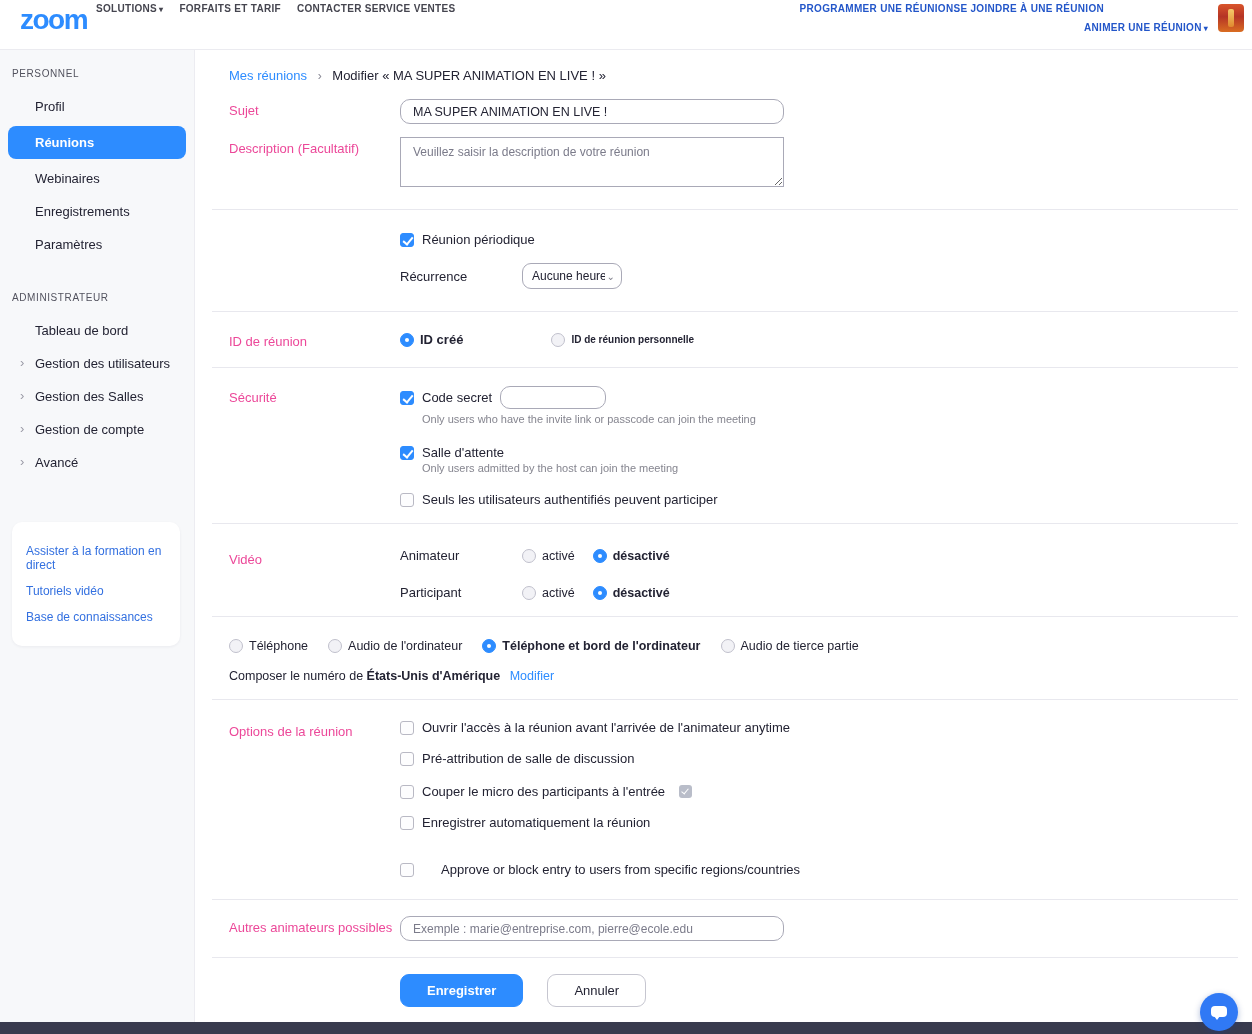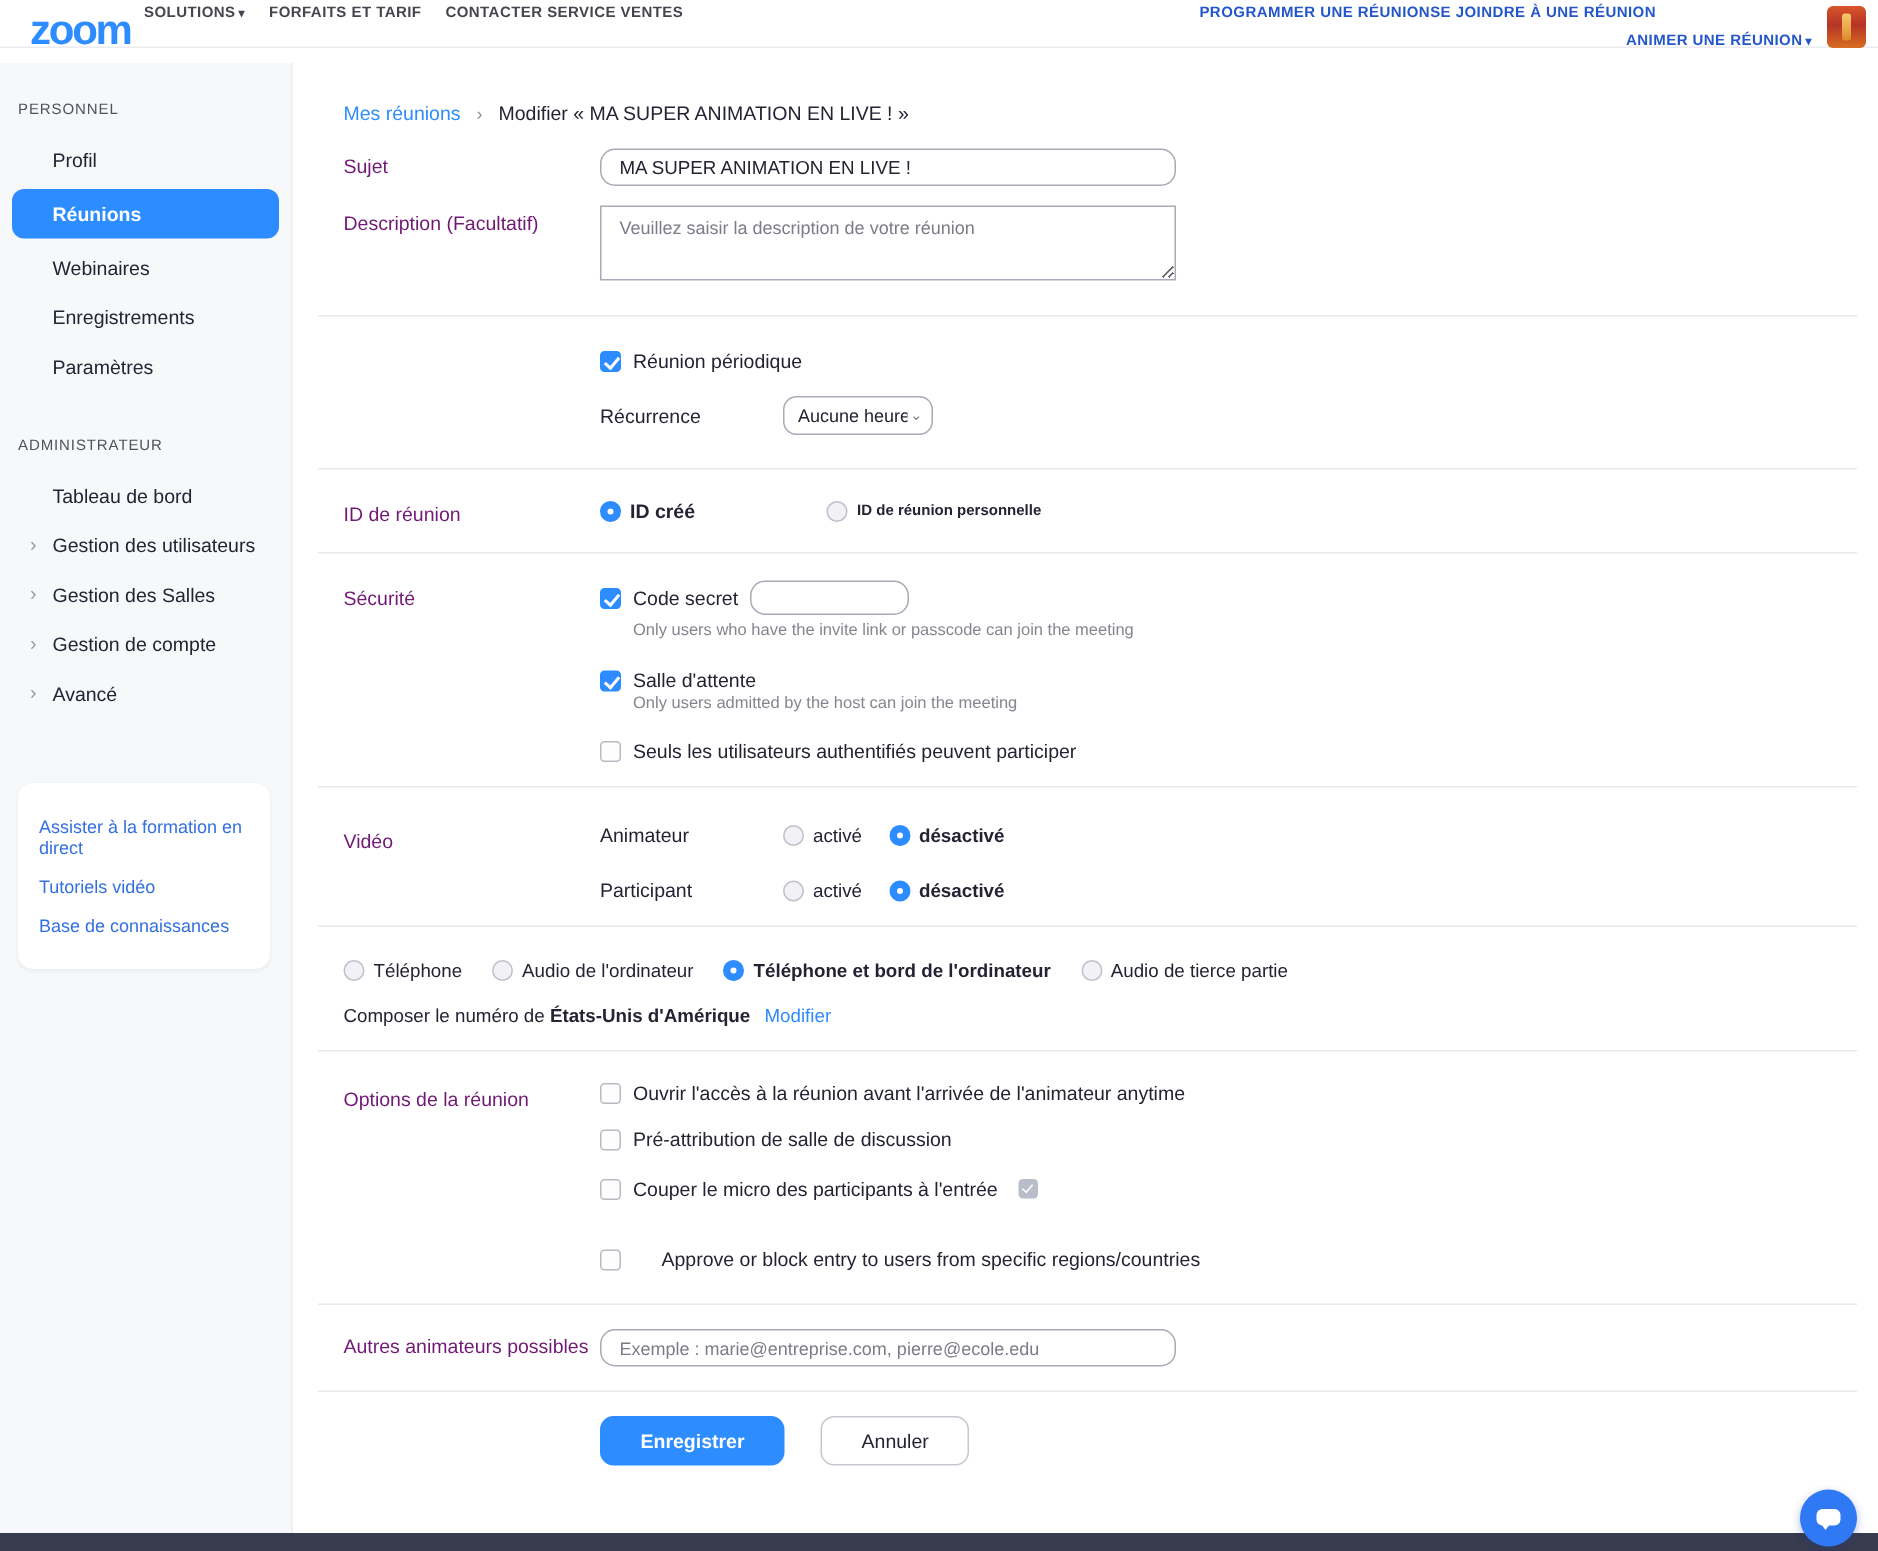--- a/index.html
+++ b/index.html
@@ -1,21 +1,21 @@
 <!DOCTYPE html>
 <html><head>
 <meta charset="utf-8">
 <style>
   * { margin:0; padding:0; box-sizing:border-box; }
   html,body { width:1252px; height:1034px; }
   body { font-family:"Liberation Sans", sans-serif; color:#232333; background:#fff; }
   .screen { position:relative; width:1252px; height:1034px; overflow:hidden; background:#fff; }
 
   
-  .header { position:absolute; top:0; left:0; right:0; height:32px; background:#fff; border-bottom:1px solid #ebebf0; z-index:5;text-decoration:underline; }
+  .header { position:absolute; top:0; left:0; right:0; height:50px; background:#fff; border-bottom:1px solid #ebebf0; z-index:5;text-decoration:underline; }
   .logo { position:absolute; left:20px; top:4px; font-size:28px; font-weight:700; letter-spacing:-1.5px; color:#2D8CFF; }
   .top-nav { position:absolute; left:96px; top:3px; display:flex; gap:16px; }
   .top-nav a, .hdr-link { font-size:10px; font-weight:700; letter-spacing:.3px; color:#45454f; text-decoration:none; cursor:pointer; }
   .hdr-right1 { position:absolute; right:148px; top:3px; display:flex; }
   .hdr-right1 .hdr-link { color:#2356C9; }
   .hdr-right2 { position:absolute; right:44px; top:17px; }
   .hdr-right2 .hdr-link { color:#2356C9; }
   .caret { font-size:8px; color:inherit; margin-left:2px; }
   .avatar { position:absolute; right:8px; top:4px; width:26px; height:28px; border-radius:4px;
             background:linear-gradient(180deg,#d9552b 0%,#b53425 45%,#d96d22 100%); overflow:hidden; cursor:pointer; }
@@ -36,21 +36,21 @@
   .help-link { display:block; font-size:12px; color:#3370E0; text-decoration:none; padding:6px 0; cursor:pointer; }
 
   
   .main { flex:1; background:#fff; overflow:hidden; }
   .breadcrumb { padding:26px 0 0 34px; font-size:13px; }
   .breadcrumb .bc-link { color:#2D8CFF; text-decoration:none; cursor:pointer; }
   .breadcrumb .bc-sep { color:#8a8a96; margin:0 7px; font-size:12px; }
   .breadcrumb .bc-cur { color:#232333; }
 
   .row { display:flex; padding-left:34px; }
-  .row-label { width:171px; flex:none; font-size:13px; color:#701a75; padding-top:4px; }
+  .row-label { width:171px; flex:none; font-size:13px; color:#ec4899; padding-top:4px; }
   .row-field { flex:1; padding-right:20px; }
 
   .divider { height:1px; background:#e8e8ee; margin:0 14px 0 17px; }
 
   input[type=text], textarea { font-family:"Liberation Sans",sans-serif; color:#232333; border:1px solid #a9a9b7; outline:none; }
   input[type=text]::placeholder, textarea::placeholder { color:#7b7b8a; }
   .input-subject { width:384px; height:25px; border-radius:10px; padding:0 12px; font-size:12.5px; }
   .input-desc { width:384px; height:50px; border-radius:0; padding:7px 12px; font-size:12px; resize:both; }
   .input-passcode { width:106px; height:23px; border-radius:10px; padding:0 10px; font-size:12px; }
   .input-althosts { width:384px; height:25px; border-radius:10px; padding:0 12px; font-size:12px; }
@@ -294,20 +294,24 @@
           </label>
           <label class="check-row" style="margin-top:16px;">
             <span class="cb"></span>
             <span>Pré-attribution de salle de discussion</span>
           </label>
           <label class="check-row" style="margin-top:18px;">
             <span class="cb"></span>
             <span>Couper le micro des participants à l'entrée</span>
             <span class="badge-icon"></span>
           </label>
+          <label class="check-row" style="margin-top:16px;">
+            <span class="cb"></span>
+            <span>Enregistrer automatiquement la réunion</span>
+          </label>
           <label class="check-row" style="margin-top:32px;gap:27px;">
             <span class="cb"></span>
             <span>Approve or block entry to users from specific regions/countries</span>
           </label>
         </div>
       </div>
 
       <div class="divider" style="margin-top:14px;"></div>
 
       <div class="row sec-block" style="padding-top:16px;padding-bottom:16px;">

